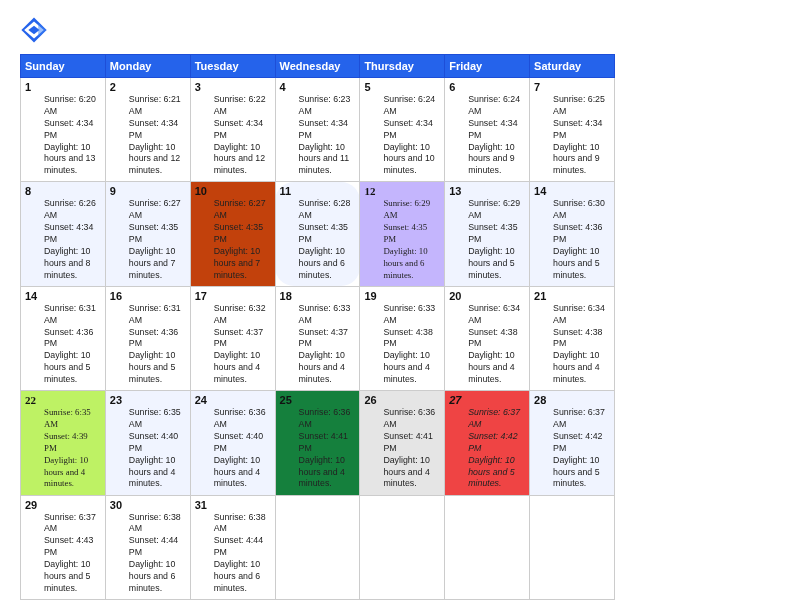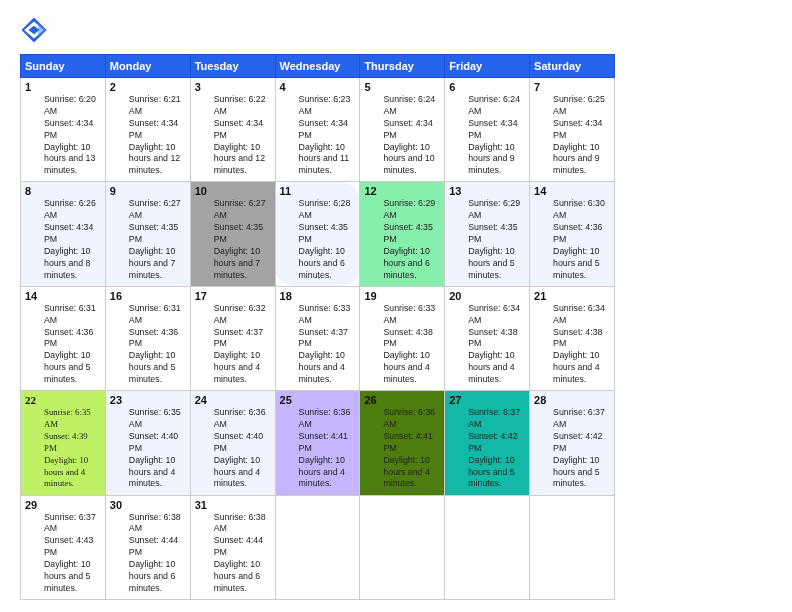--- a/index.html
+++ b/index.html
@@ -200,37 +200,37 @@
         </div>
       </td>
           <td style="background: rgb(240, 244, 255);">
         <span class="day-num">9</span>
         <div class="day-detail">
           <span>Sunrise: 6:27 AM</span><br>
           <span>Sunset: 4:35 PM</span><br>
           <span>Daylight: 10 hours and 7 minutes.</span>
         </div>
       </td>
-          <td style="background: #a3a3a3;">
+          <td style="background: #c2410c;">
         <span class="day-num">10</span>
         <div class="day-detail">
           <span>Sunrise: 6:27 AM</span><br>
           <span>Sunset: 4:35 PM</span><br>
           <span>Daylight: 10 hours and 7 minutes.</span>
         </div>
       </td>
           <td style="background: rgb(240, 244, 255); border-radius: 19px;">
         <span class="day-num">11</span>
         <div class="day-detail">
           <span>Sunrise: 6:28 AM</span><br>
           <span>Sunset: 4:35 PM</span><br>
           <span>Daylight: 10 hours and 6 minutes.</span>
         </div>
       </td>
-          <td style="background: #86efac;">
+          <td style="background: #c4b5fd; font-family: Liberation Serif, serif;">
         <span class="day-num">12</span>
         <div class="day-detail">
           <span>Sunrise: 6:29 AM</span><br>
           <span>Sunset: 4:35 PM</span><br>
           <span>Daylight: 10 hours and 6 minutes.</span>
         </div>
       </td>
           <td style="background: rgb(240, 244, 255);">
         <span class="day-num">13</span>
         <div class="day-detail">
@@ -324,37 +324,37 @@
         </div>
       </td>
           <td style="background: rgb(240, 244, 255);">
         <span class="day-num">24</span>
         <div class="day-detail">
           <span>Sunrise: 6:36 AM</span><br>
           <span>Sunset: 4:40 PM</span><br>
           <span>Daylight: 10 hours and 4 minutes.</span>
         </div>
       </td>
-          <td style="background: #c4b5fd;">
+          <td style="background: #15803d;">
         <span class="day-num">25</span>
         <div class="day-detail">
           <span>Sunrise: 6:36 AM</span><br>
           <span>Sunset: 4:41 PM</span><br>
           <span>Daylight: 10 hours and 4 minutes.</span>
         </div>
       </td>
-          <td style="background: #4d7c0f;">
+          <td style="background: #e5e5e5;">
         <span class="day-num">26</span>
         <div class="day-detail">
           <span>Sunrise: 6:36 AM</span><br>
           <span>Sunset: 4:41 PM</span><br>
           <span>Daylight: 10 hours and 4 minutes.</span>
         </div>
       </td>
-          <td style="background: #14b8a6;">
+          <td style="background: #ef4444; font-style: italic;">
         <span class="day-num">27</span>
         <div class="day-detail">
           <span>Sunrise: 6:37 AM</span><br>
           <span>Sunset: 4:42 PM</span><br>
           <span>Daylight: 10 hours and 5 minutes.</span>
         </div>
       </td>
           <td style="background: rgb(240, 244, 255);">
         <span class="day-num">28</span>
         <div class="day-detail">

